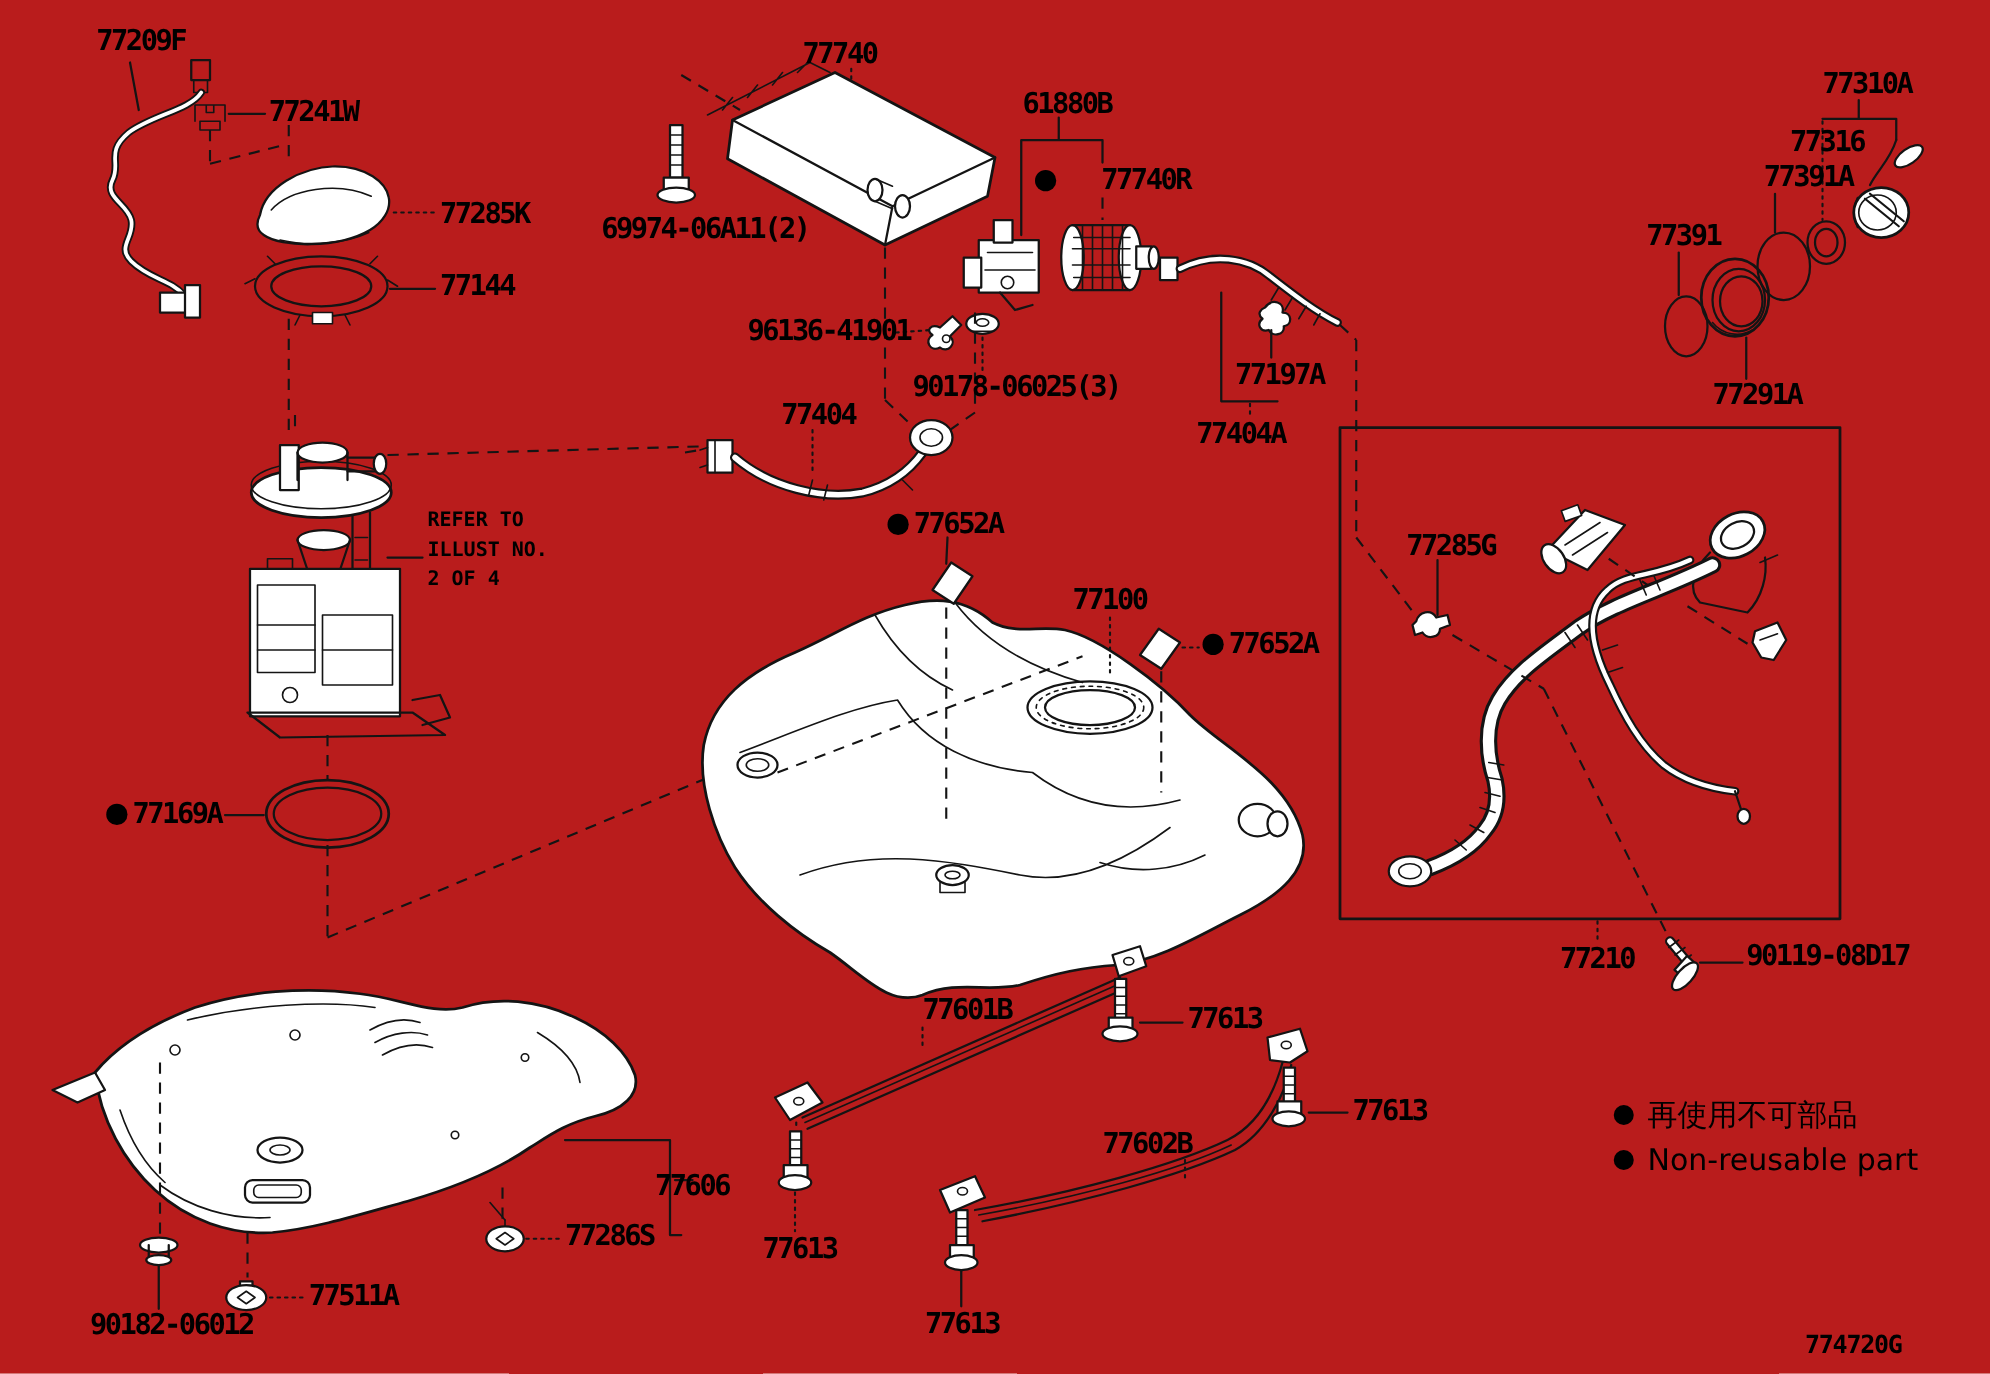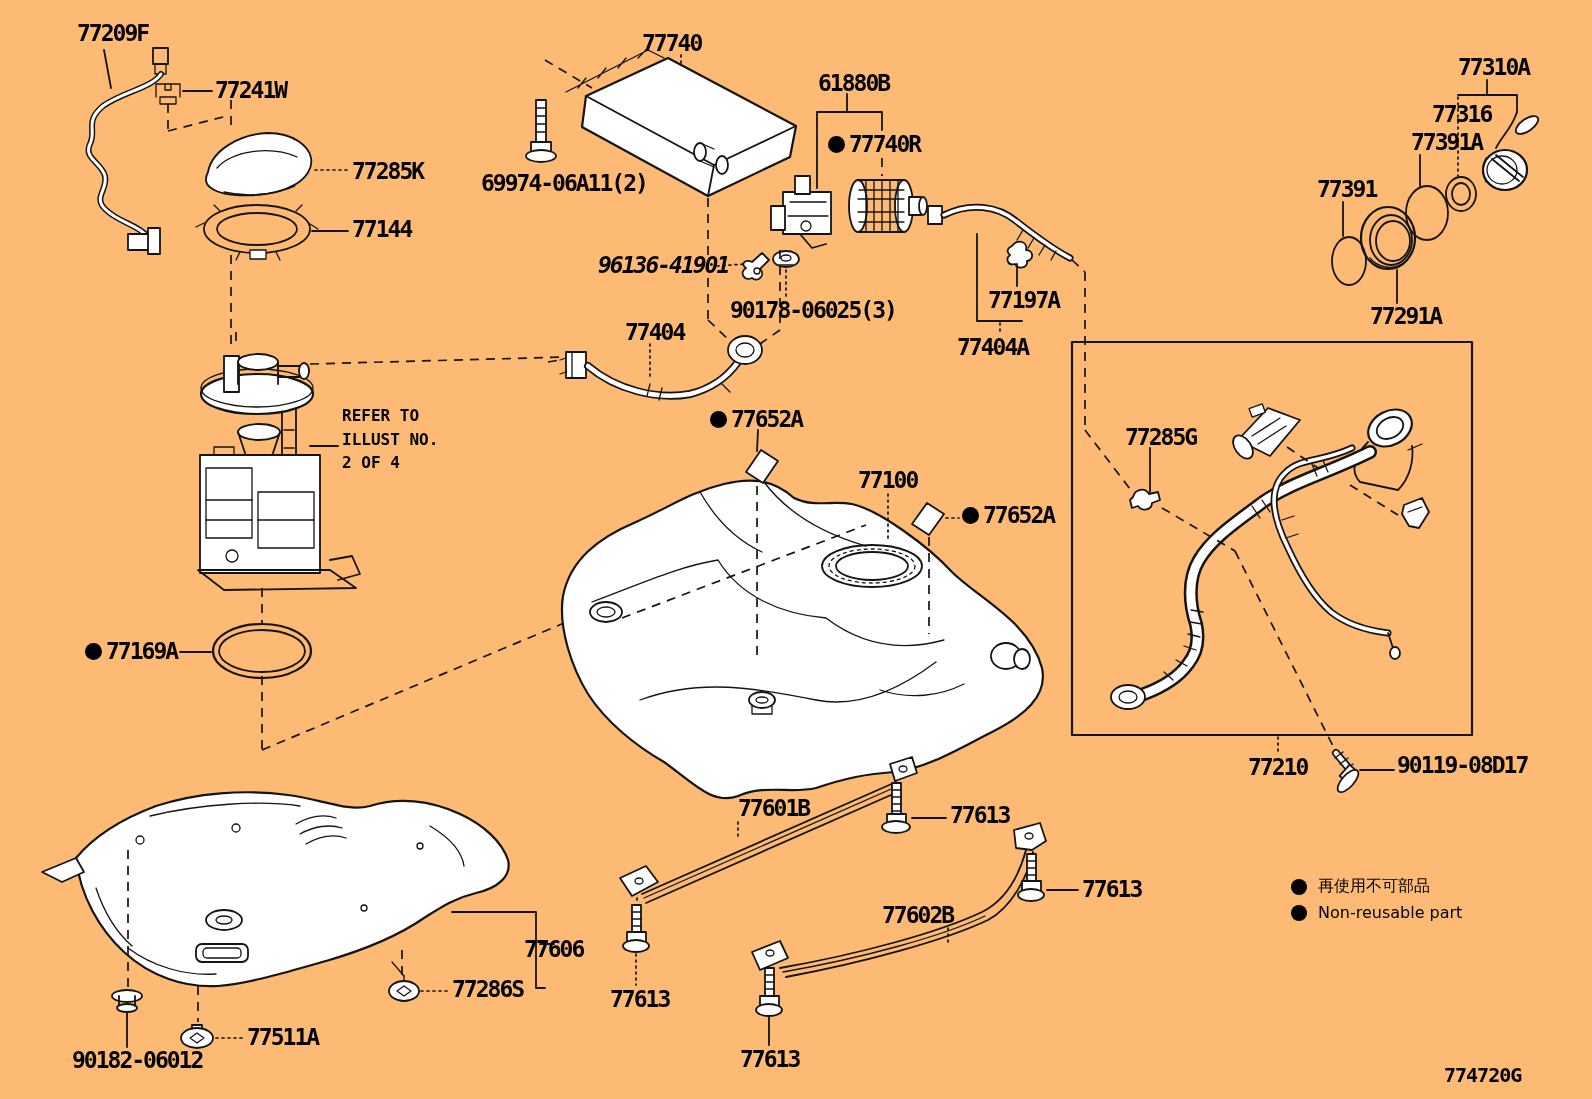--- a/index.html
+++ b/index.html
@@ -1,27 +1,27 @@
 <!DOCTYPE html>
 <html><head>
 <meta charset="utf-8">
 <style>
   html,body{margin:0;padding:0;background:#ffffff;}
-  .stage{position:relative;width:1592px;height:1099px;background:#fdba74;overflow:hidden;
+  .stage{position:relative;width:1592px;height:1099px;background:#b91c1c;overflow:hidden;
          font-family:"DejaVu Sans Mono","Liberation Mono",monospace;}
   .stage svg{position:absolute;left:0;top:0;}
   .plabel{position:absolute;font-weight:bold;font-size:23px;letter-spacing:-2px;
           line-height:1.02;color:#000;white-space:nowrap;display:flex;align-items:center;}
   .pbullet{display:inline-block;width:17px;height:17px;border-radius:50%;background:#000;
            margin-right:4px;flex:0 0 auto;}
   .note{position:absolute;left:342px;top:404px;font-weight:bold;font-size:16px;
         line-height:23.5px;letter-spacing:0;color:#000;white-space:pre;}
   .legend{position:absolute;left:1291px;top:876px;color:#000;}
   .legend .row{display:flex;align-items:center;margin-bottom:6px;
-               font-family:"DejaVu Sans","Liberation Sans",sans-serif;font-size:16px;}
+               font-family:"DejaVu Sans","Liberation Sans",sans-serif;font-size:24px;}
   .legend .row .pbullet{width:16px;height:16px;margin-right:11px;}
   .figcode{position:absolute;left:1444px;top:1063px;font-weight:bold;font-size:20px;
            letter-spacing:-1px;color:#000;}
   
   .ln{stroke:#141414;stroke-width:1.8;fill:none;stroke-linecap:round;stroke-linejoin:round;}
   .ln2{stroke:#141414;stroke-width:2.2;fill:none;stroke-linecap:round;stroke-linejoin:round;}
   .tn{stroke:#141414;stroke-width:1.3;fill:none;stroke-linecap:round;stroke-linejoin:round;}
   .wf{fill:#ffffff;}
   .d{stroke:#141414;stroke-width:1.7;fill:none;stroke-dasharray:9 7;stroke-linecap:butt;}
   .o{stroke:#141414;stroke-width:1.7;fill:none;stroke-dasharray:2 4;stroke-linecap:round;}
@@ -368,25 +368,25 @@
       </div>
       <div class="plabel" style="left: 642px; top: 32px; align-items: center;">
         <span>77740</span>
       </div>
       <div class="plabel" style="left: 481px; top: 172px;">
         <span>69974-06A11(2)</span>
       </div>
       <div class="plabel" style="left: 818px; top: 72px;">
         <span>61880B</span>
       </div>
-      <div class="plabel" style="left: 828px; top: 133px;">
+      <div class="plabel" style="left: 828px; top: 133px; gap: 32px;">
         <span class="pbullet"></span>
         <span>77740R</span>
       </div>
-      <div class="plabel" style="left: 598px; top: 254px; font-style: italic;">
+      <div class="plabel" style="left: 598px; top: 254px;">
         <span>96136-41901</span>
       </div>
       <div class="plabel" style="left: 730px; top: 299px;">
         <span>90178-06025(3)</span>
       </div>
       <div class="plabel" style="left: 625px; top: 321px;">
         <span>77404</span>
       </div>
       <div class="plabel" style="left: 988px; top: 289px;">
         <span>77197A</span>

